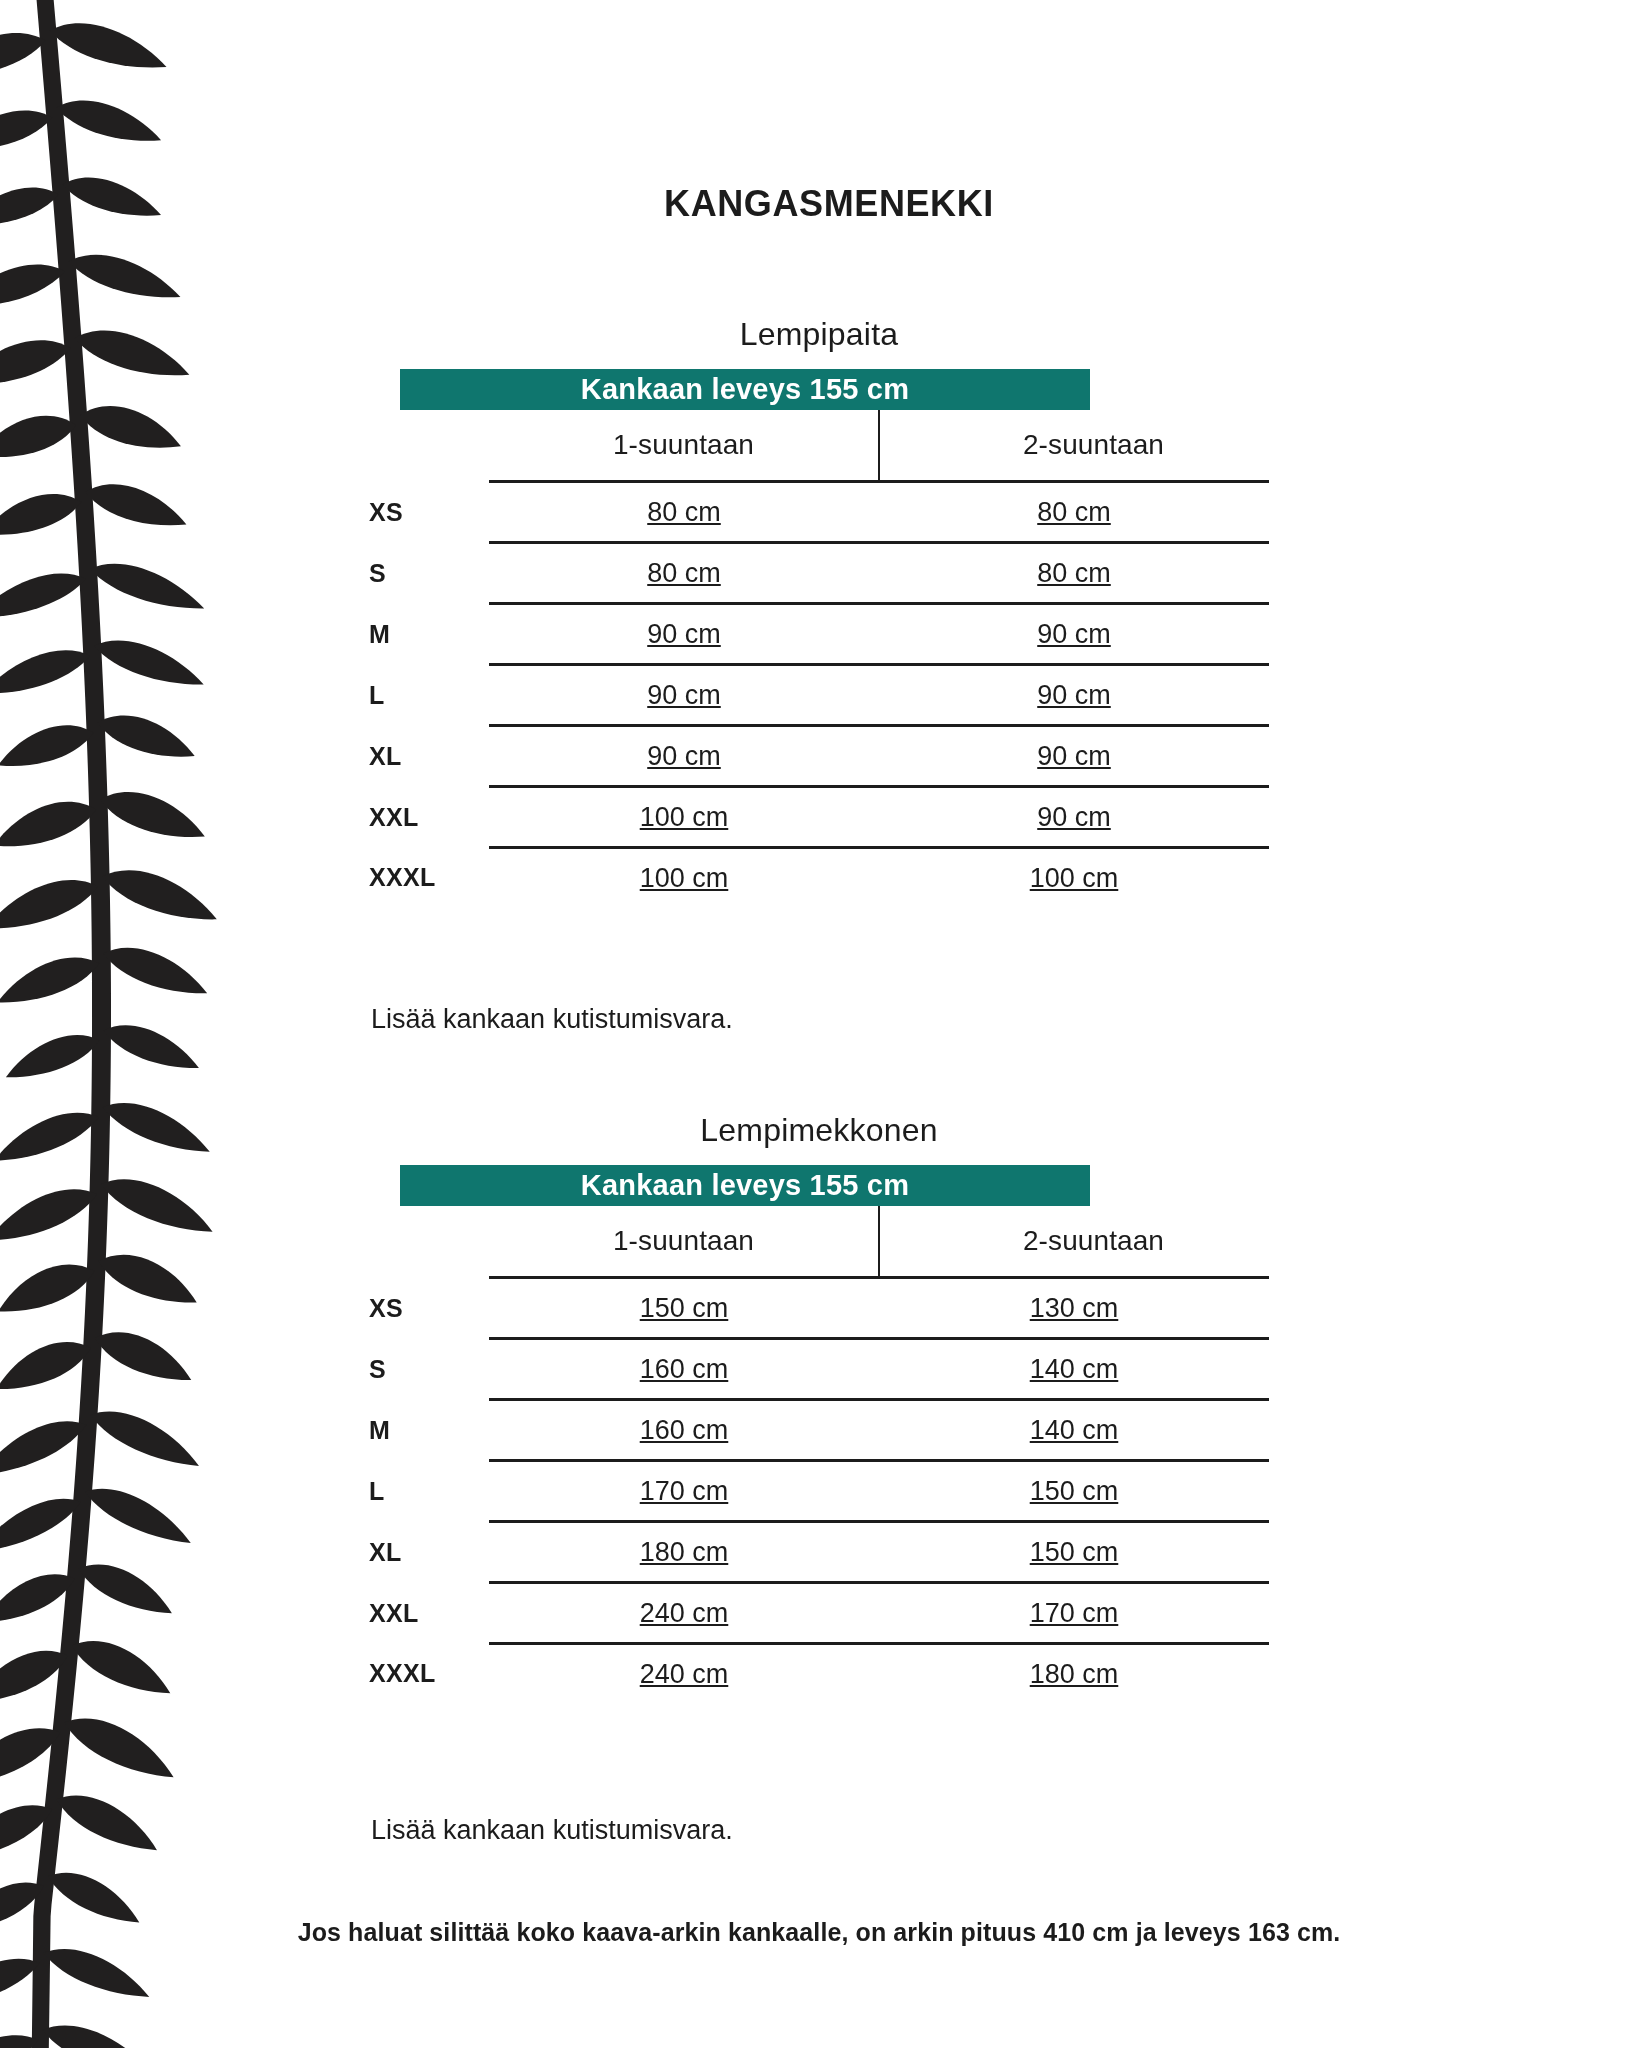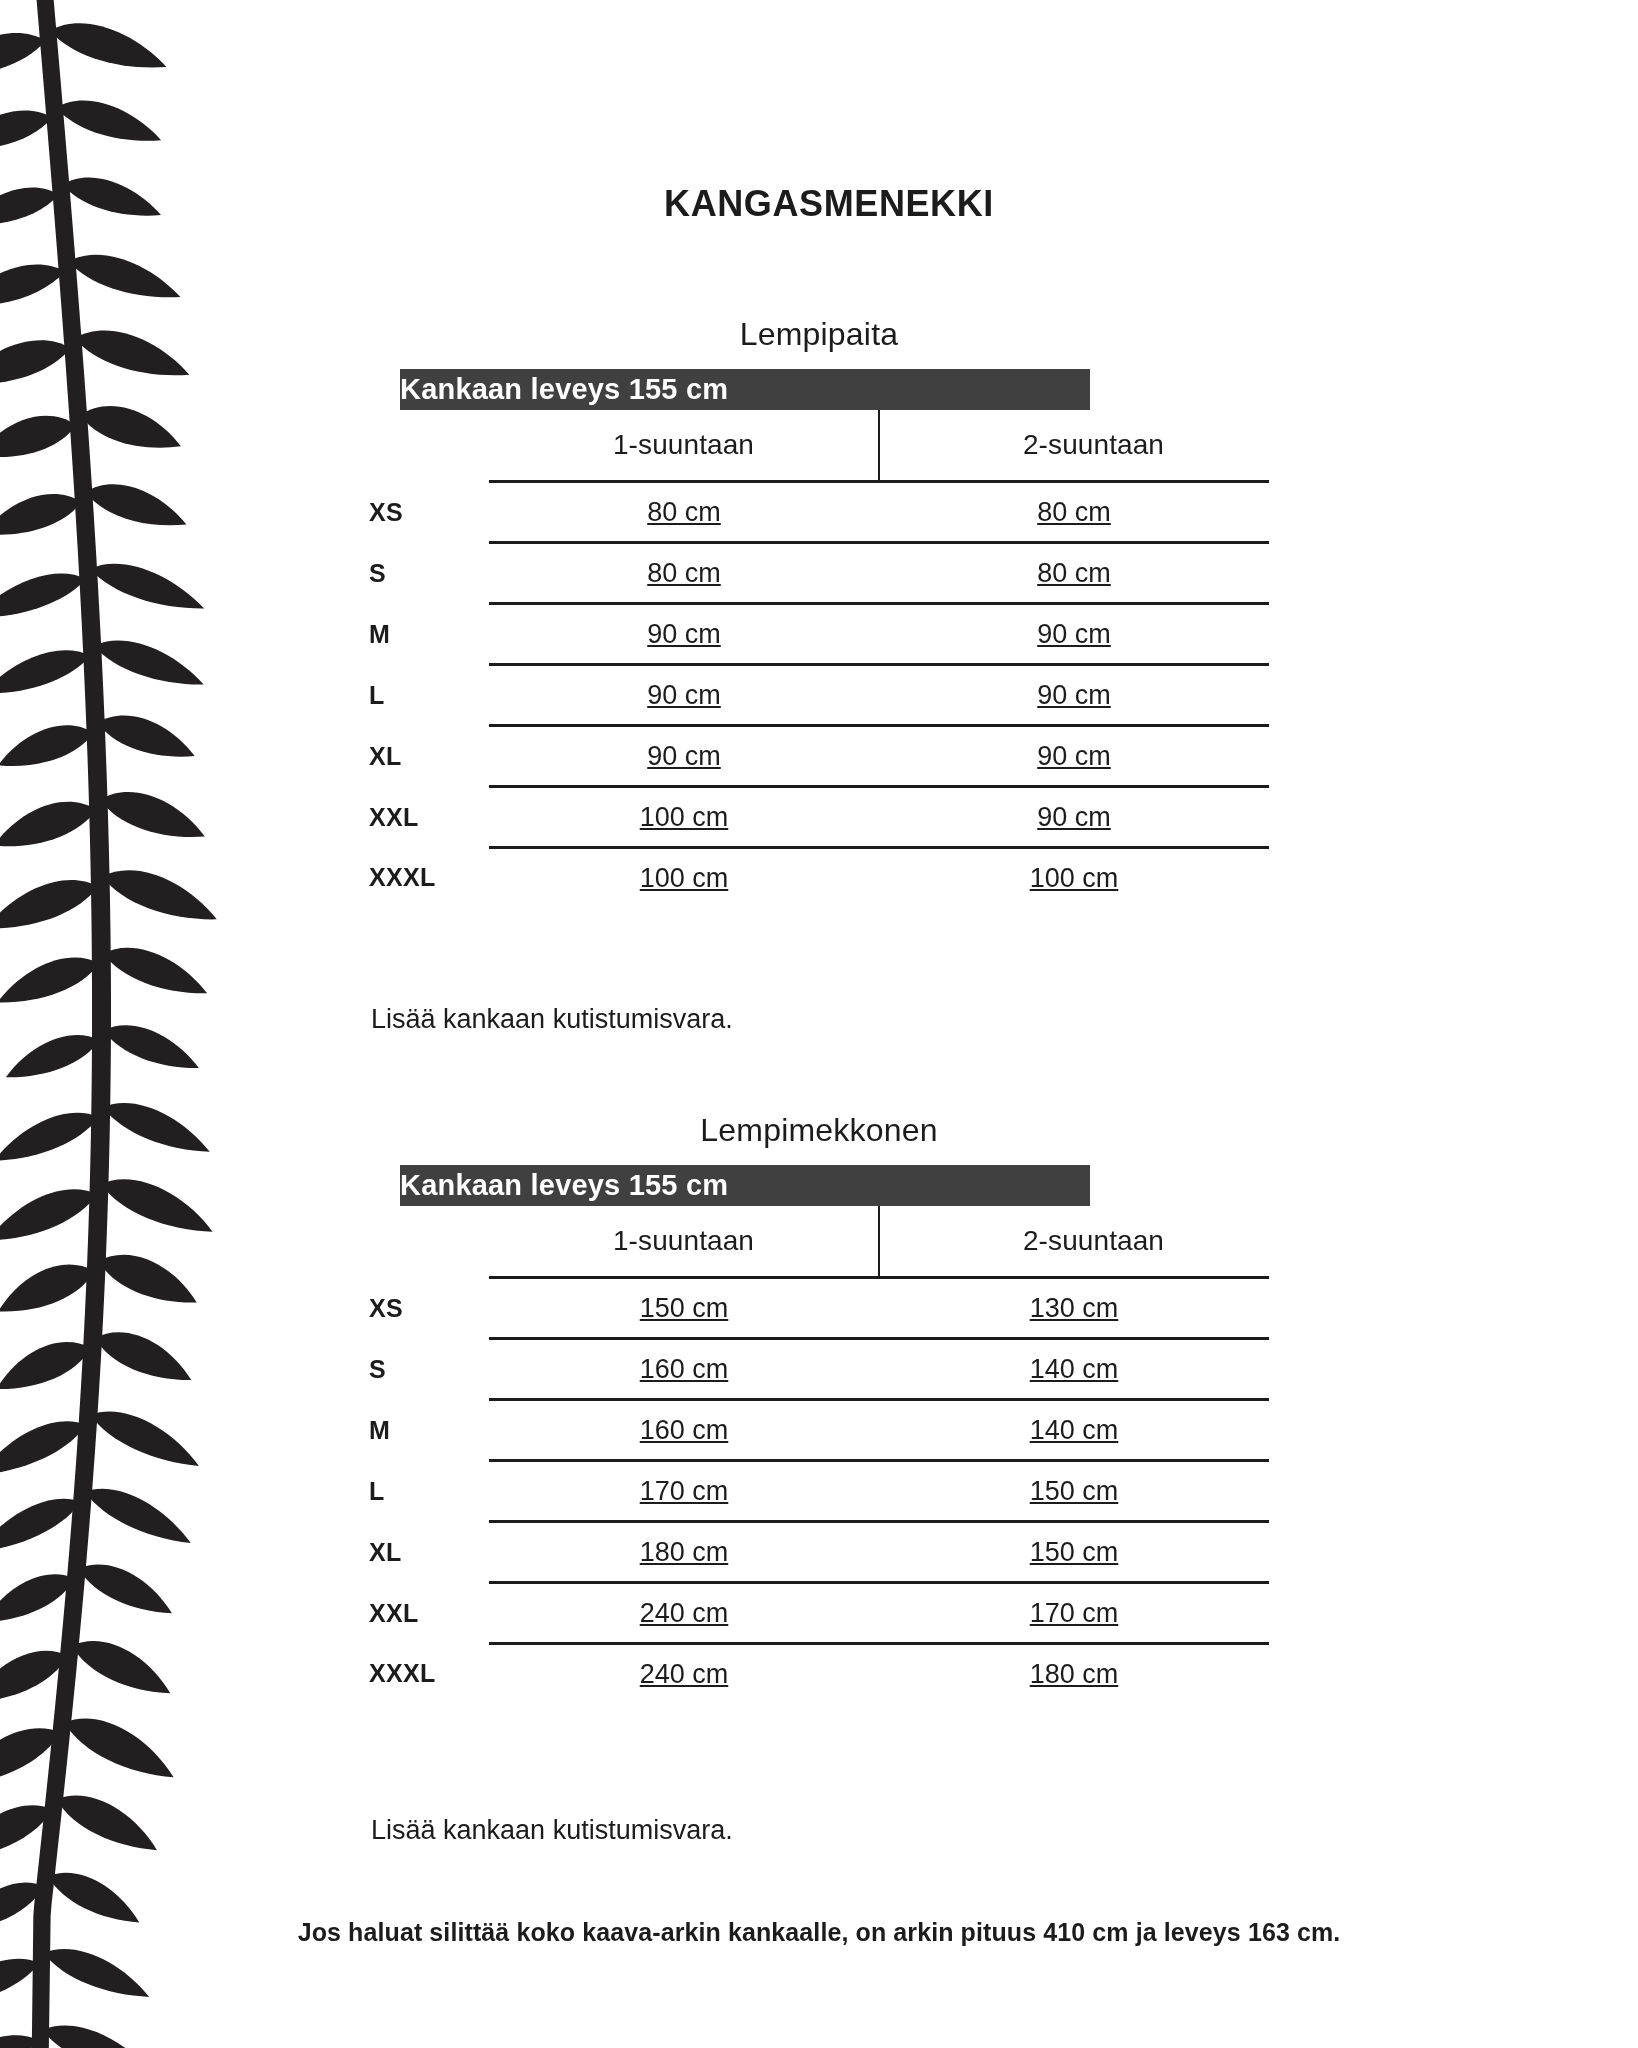--- a/index.html
+++ b/index.html
@@ -61,23 +61,23 @@
     font-size: 32px;
     font-weight: 400;
     color: #1c1c1c;
     margin-bottom: 16px;
     letter-spacing: 0.2px;
   }
 
   .fabric-width-bar {
     margin-left: 31px;
     width: 690px;
-    background: #404040;
+    background: #0f766e;
     color: #ffffff;
-    text-align: left;
+    text-align: center;
     font-size: 29px;
     font-weight: bold;
     line-height: 41px;
     height: 41px;
     letter-spacing: 0.2px;
   }
 
   table.size-table {
     border-collapse: collapse;
     width: 900px;

